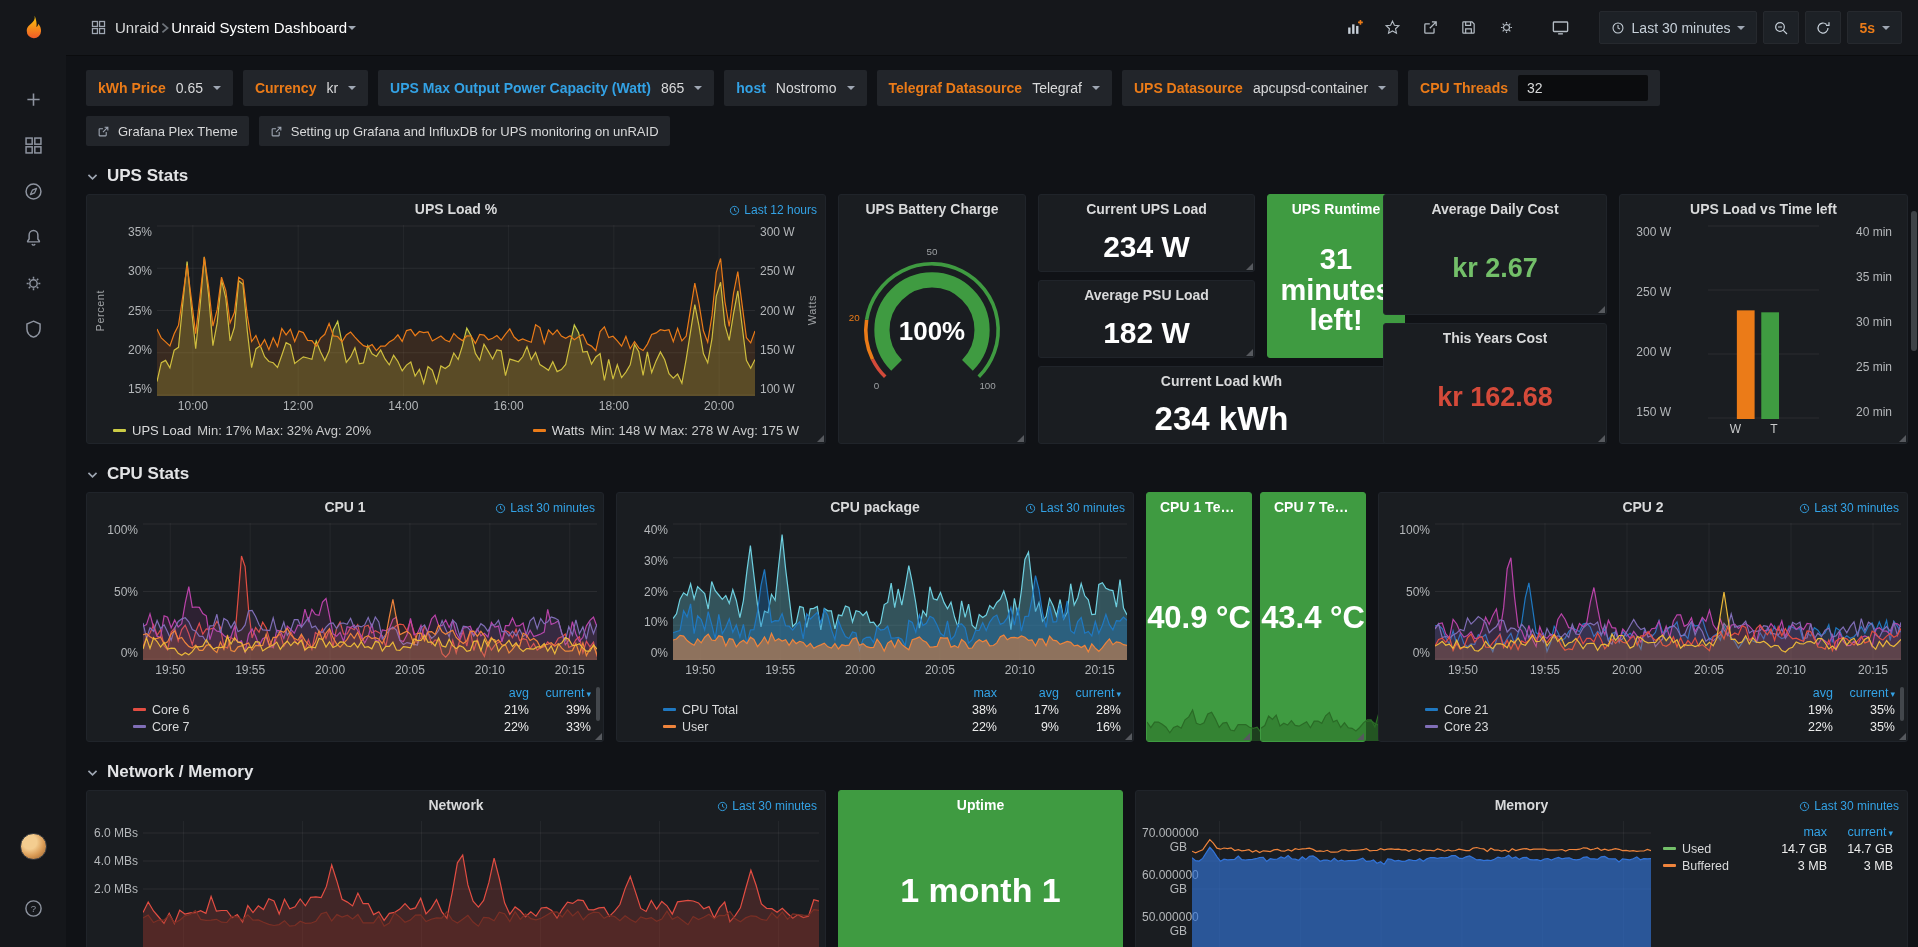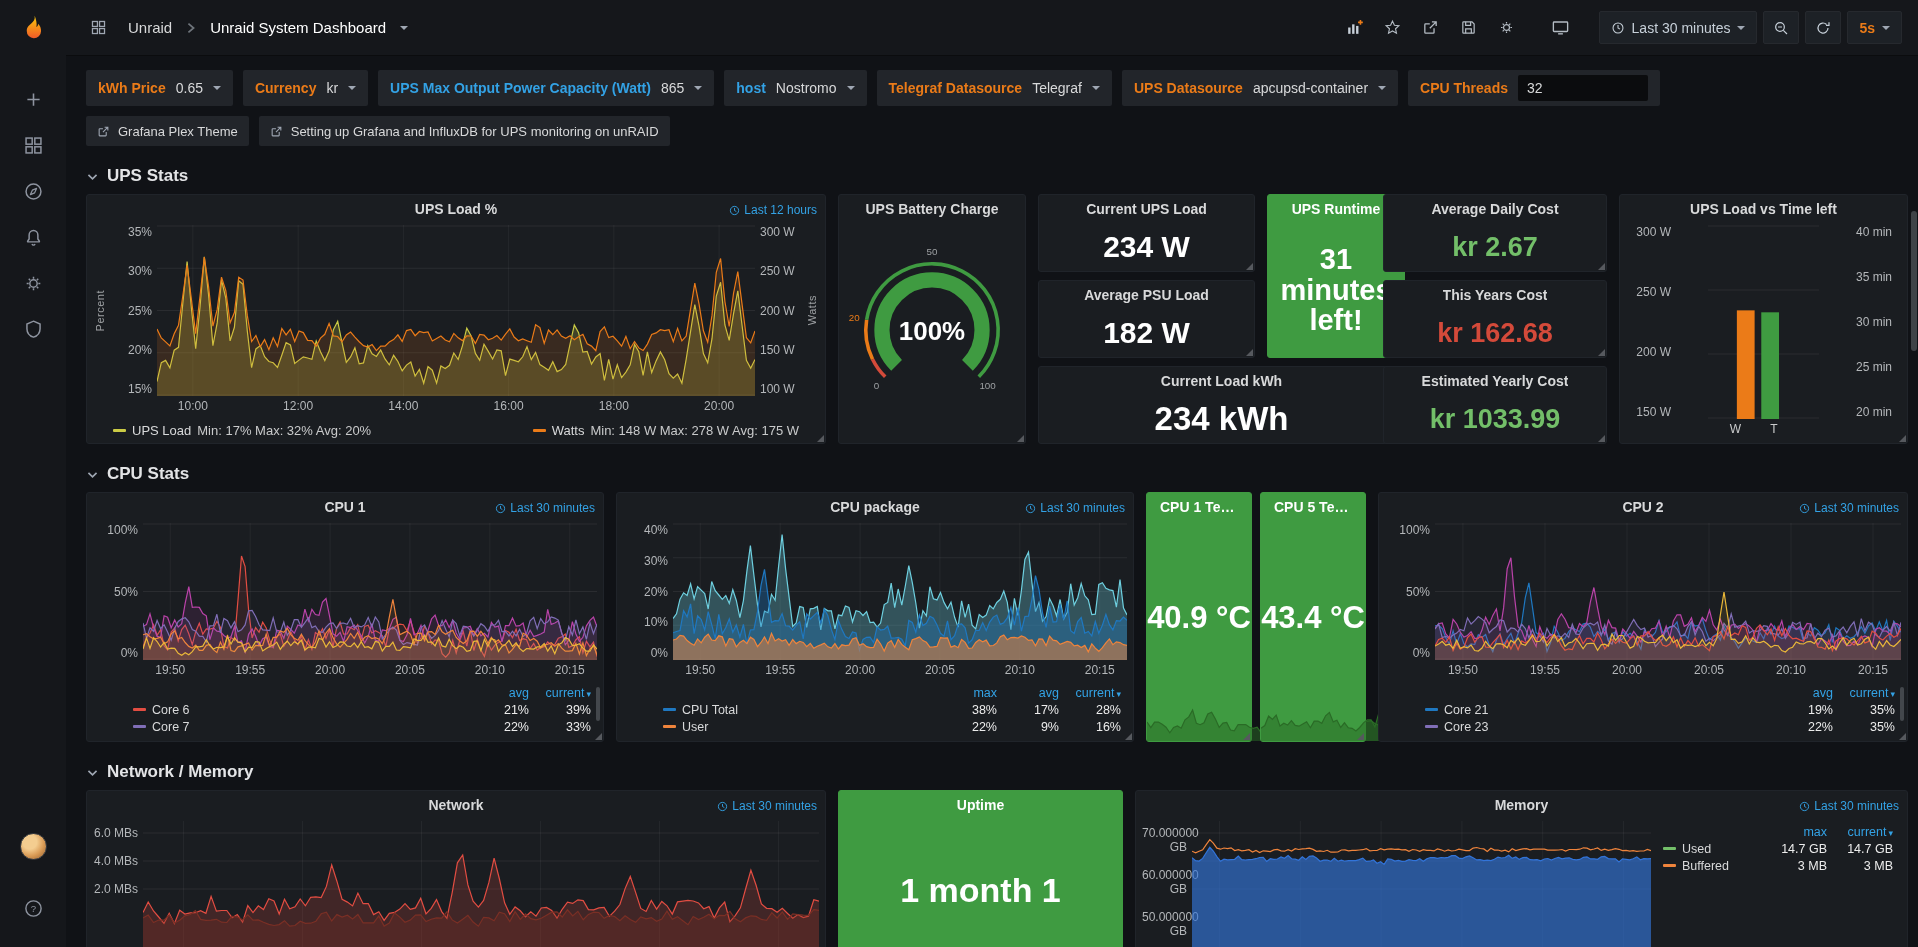--- a/index.html
+++ b/index.html
@@ -16,21 +16,21 @@
   
   #sidebar{width:66px;flex:none;background:var(--topbar);display:flex;flex-direction:column;align-items:center;padding:10px 0 16px;}
   .logo{width:40px;height:40px;display:flex;align-items:center;justify-content:center;margin-bottom:26px;cursor:pointer;}
   .side-icon{width:46px;height:46px;display:flex;align-items:center;justify-content:center;color:#8e94a0;cursor:pointer;border-radius:3px;}
   .side-bottom{margin-top:auto;display:flex;flex-direction:column;align-items:center;gap:16px;}
   .avatar{width:27px;height:27px;border-radius:50%;background:radial-gradient(circle at 35% 32%,#f4cd90 0 30%,#d89a55 60%,#8c5a2e 100%);border:1px solid #3a3f45;}
 
   
   #main{flex:1;display:flex;flex-direction:column;min-width:0;}
   #topnav{height:56px;flex:none;background:var(--topbar);border-bottom:1px solid #0b0c0e;display:flex;align-items:center;padding:0 16px;gap:10px;}
-  .nav-left{display:flex;align-items:center;gap:14px;font-size:15px;}
+  .nav-left{display:flex;align-items:center;gap:1px;font-size:15px;}
   .crumb-root{color:#d8d9da;cursor:pointer;}
   .crumb-cur{color:#fff;font-weight:500;cursor:pointer;}
   .nav-right{margin-left:auto;display:flex;align-items:center;gap:6px;}
   .icon-btn{width:32px;height:32px;display:flex;align-items:center;justify-content:center;color:#b4bcc4;cursor:pointer;border-radius:2px;}
   .nav-btn{height:33px;display:flex;align-items:center;gap:7px;padding:0 11px;background:#1d2126;border:1px solid #26292e;border-radius:2px;color:#c7d0d9;font-size:14px;cursor:pointer;}
   .nav-btn.square{padding:0 9px;}
   .gap{width:10px;}
   .orange-text{color:var(--orange);font-weight:600;}
   .caret{width:0;height:0;border-left:4px solid transparent;border-right:4px solid transparent;border-top:4px solid #9fa7b3;display:inline-block;}
 
@@ -469,26 +469,20 @@
                 <span class="panel-title">Average Daily Cost</span>
               </div>
             <div class="stat-value v-md" style="color: rgb(115, 191, 105);">kr 2.67</div>
           </div>
           <div class="panel">
             <div class="panel-header">
                 <span class="panel-title">This Years Cost</span>
               </div>
             <div class="stat-value v-md" style="color: rgb(212, 74, 58);">kr 162.68</div>
           </div>
-          <div class="panel">
-            <div class="panel-header">
-                <span class="panel-title">Estimated Yearly Cost</span>
-              </div>
-            <div class="stat-value v-md" style="color: rgb(115, 191, 105);">kr 1033.99</div>
-          </div>
         </div>
 
         <div class="panel w-bars">
           <div class="panel-header">
               <span class="panel-title">UPS Load vs Time left</span>
             </div>
           <div class="chart-region">
             <div class="chart-area">
               <div class="yticks left">
                   <div class="tick">300 W</div>
@@ -692,21 +686,21 @@
                 <span class="panel-title">CPU 1 Temp</span>
               </div>
             <div class="stat-value v-temp">40.9 °C</div>
             <svg class="sparkline" viewBox="0 0 300 34">
                 <path d="M0.0,15.0L3.8,20.7L7.6,15.2L11.4,15.0L15.2,17.3L19.0,20.2L22.8,25.8L26.6,20.5L30.4,19.0L34.2,21.2L38.0,12.8L41.8,9.9L45.6,3.1L49.4,16.4L53.2,17.7L57.0,15.7L60.8,6.9L64.6,5.3L68.4,11.9L72.2,20.5L75.9,16.1L79.7,15.5L83.5,23.0L87.3,23.9L91.1,17.5L94.9,17.6L98.7,17.5L102.5,20.3L106.3,21.4L110.1,20.2L113.9,25.4L117.7,21.6L121.5,17.7L125.3,17.3L129.1,18.7L132.9,27.6L136.7,25.5L140.5,24.4L144.3,21.5L148.1,17.7L151.9,22.5L155.7,14.3L159.5,26.9L163.3,19.2L167.1,22.8L170.9,15.4L174.7,26.5L178.5,13.7L182.3,19.1L186.1,16.5L189.9,16.2L193.7,12.7L197.5,5.6L201.3,5.7L205.1,3.8L208.9,13.6L212.7,11.9L216.5,12.1L220.3,14.4L224.1,13.6L227.8,16.5L231.6,18.2L235.4,22.4L239.2,20.3L243.0,15.1L246.8,12.6L250.6,9.1L254.4,8.3L258.2,12.2L262.0,17.5L265.8,14.5L269.6,24.3L273.4,18.3L277.2,21.4L281.0,22.2L284.8,23.0L288.6,23.2L292.4,20.7L296.2,17.4L300.0,11.5L300,34L0,34Z" fill="#2a6b26" fill-opacity="0.5" stroke="none"></path>
                 <path d="M0.0,15.0L3.8,20.7L7.6,15.2L11.4,15.0L15.2,17.3L19.0,20.2L22.8,25.8L26.6,20.5L30.4,19.0L34.2,21.2L38.0,12.8L41.8,9.9L45.6,3.1L49.4,16.4L53.2,17.7L57.0,15.7L60.8,6.9L64.6,5.3L68.4,11.9L72.2,20.5L75.9,16.1L79.7,15.5L83.5,23.0L87.3,23.9L91.1,17.5L94.9,17.6L98.7,17.5L102.5,20.3L106.3,21.4L110.1,20.2L113.9,25.4L117.7,21.6L121.5,17.7L125.3,17.3L129.1,18.7L132.9,27.6L136.7,25.5L140.5,24.4L144.3,21.5L148.1,17.7L151.9,22.5L155.7,14.3L159.5,26.9L163.3,19.2L167.1,22.8L170.9,15.4L174.7,26.5L178.5,13.7L182.3,19.1L186.1,16.5L189.9,16.2L193.7,12.7L197.5,5.6L201.3,5.7L205.1,3.8L208.9,13.6L212.7,11.9L216.5,12.1L220.3,14.4L224.1,13.6L227.8,16.5L231.6,18.2L235.4,22.4L239.2,20.3L243.0,15.1L246.8,12.6L250.6,9.1L254.4,8.3L258.2,12.2L262.0,17.5L265.8,14.5L269.6,24.3L273.4,18.3L277.2,21.4L281.0,22.2L284.8,23.0L288.6,23.2L292.4,20.7L296.2,17.4L300.0,11.5" fill="none" stroke="#2a6b26" stroke-width="1.2"></path>
               </svg>
           </div>
           <div class="panel green-panel">
             <div class="panel-header">
-                <span class="panel-title">CPU 5 Temp</span>
+                <span class="panel-title">CPU 7 Temp</span>
               </div>
             <div class="stat-value v-temp">43.4 °C</div>
             <svg class="sparkline" viewBox="0 0 300 34">
                 <path d="M0.0,21.3L3.8,18.5L7.6,9.1L11.4,12.3L15.2,8.1L19.0,19.1L22.8,16.3L26.6,18.1L30.4,13.7L34.2,18.4L38.0,19.2L41.8,16.9L45.6,14.7L49.4,20.7L53.2,14.1L57.0,14.1L60.8,16.3L64.6,8.8L68.4,5.4L72.2,14.9L75.9,13.3L79.7,20.5L83.5,15.8L87.3,20.8L91.1,21.3L94.9,24.0L98.7,20.5L102.5,15.9L106.3,12.8L110.1,12.8L113.9,20.0L117.7,6.6L121.5,13.8L125.3,13.1L129.1,8.8L132.9,17.5L136.7,12.5L140.5,10.1L144.3,16.0L148.1,6.0L151.9,16.7L155.7,8.4L159.5,8.3L163.3,15.7L167.1,13.2L170.9,14.3L174.7,11.3L178.5,3.6L182.3,11.6L186.1,15.8L189.9,10.1L193.7,13.9L197.5,19.7L201.3,18.5L205.1,20.7L208.9,15.8L212.7,19.7L216.5,11.1L220.3,9.3L224.1,14.4L227.8,23.4L231.6,15.7L235.4,23.4L239.2,15.4L243.0,10.5L246.8,8.3L250.6,15.4L254.4,14.4L258.2,13.0L262.0,9.5L265.8,9.5L269.6,7.0L273.4,11.9L277.2,18.0L281.0,22.1L284.8,25.7L288.6,19.0L292.4,16.9L296.2,15.4L300.0,16.7L300,34L0,34Z" fill="#2a6b26" fill-opacity="0.5" stroke="none"></path>
                 <path d="M0.0,21.3L3.8,18.5L7.6,9.1L11.4,12.3L15.2,8.1L19.0,19.1L22.8,16.3L26.6,18.1L30.4,13.7L34.2,18.4L38.0,19.2L41.8,16.9L45.6,14.7L49.4,20.7L53.2,14.1L57.0,14.1L60.8,16.3L64.6,8.8L68.4,5.4L72.2,14.9L75.9,13.3L79.7,20.5L83.5,15.8L87.3,20.8L91.1,21.3L94.9,24.0L98.7,20.5L102.5,15.9L106.3,12.8L110.1,12.8L113.9,20.0L117.7,6.6L121.5,13.8L125.3,13.1L129.1,8.8L132.9,17.5L136.7,12.5L140.5,10.1L144.3,16.0L148.1,6.0L151.9,16.7L155.7,8.4L159.5,8.3L163.3,15.7L167.1,13.2L170.9,14.3L174.7,11.3L178.5,3.6L182.3,11.6L186.1,15.8L189.9,10.1L193.7,13.9L197.5,19.7L201.3,18.5L205.1,20.7L208.9,15.8L212.7,19.7L216.5,11.1L220.3,9.3L224.1,14.4L227.8,23.4L231.6,15.7L235.4,23.4L239.2,15.4L243.0,10.5L246.8,8.3L250.6,15.4L254.4,14.4L258.2,13.0L262.0,9.5L265.8,9.5L269.6,7.0L273.4,11.9L277.2,18.0L281.0,22.1L284.8,25.7L288.6,19.0L292.4,16.9L296.2,15.4L300.0,16.7" fill="none" stroke="#2a6b26" stroke-width="1.2"></path>
               </svg>
           </div>
         </div>
 
         <div class="panel w-cpu2">

